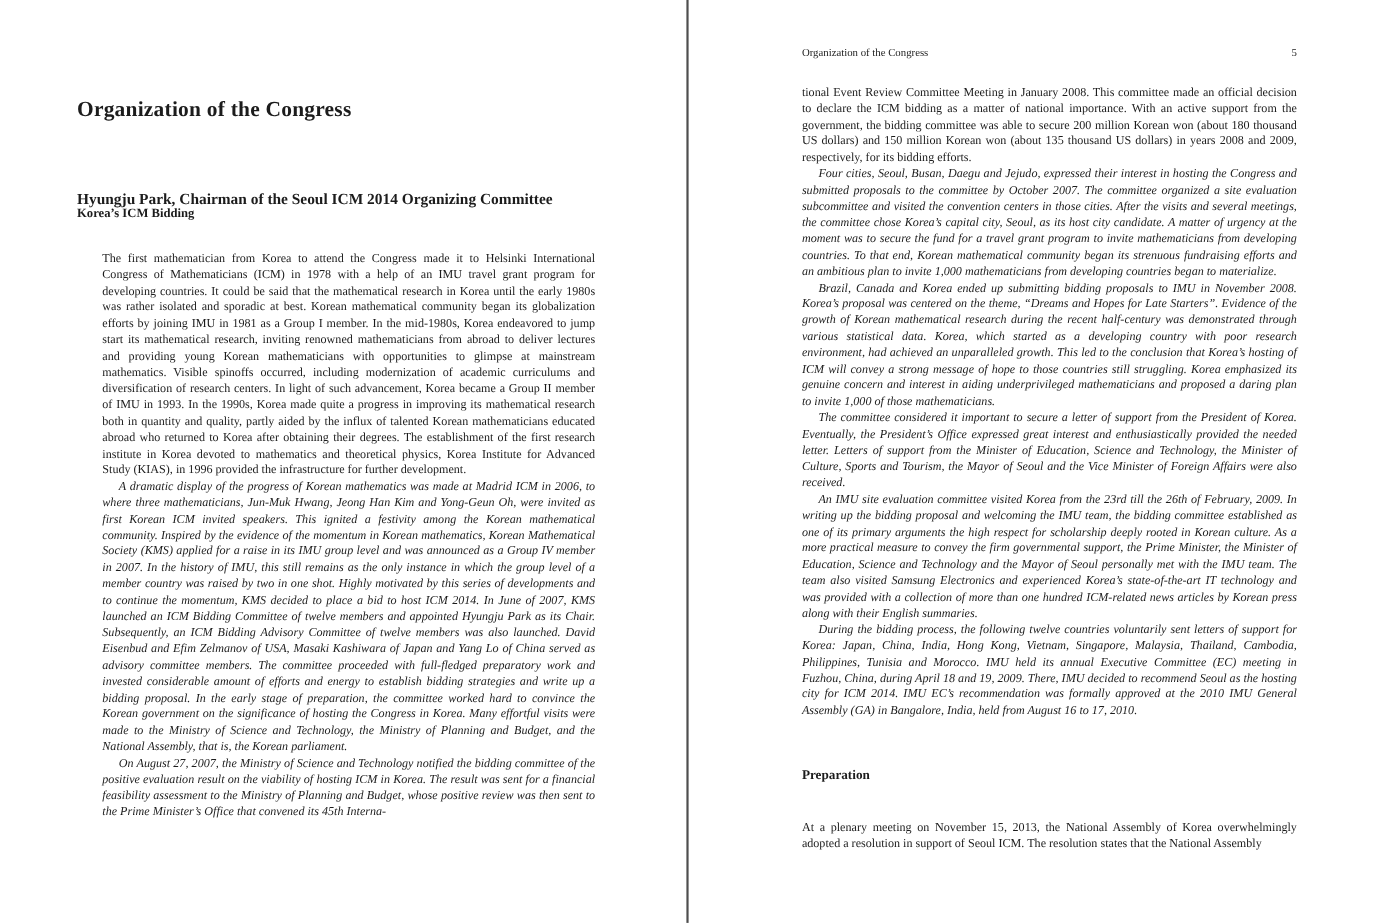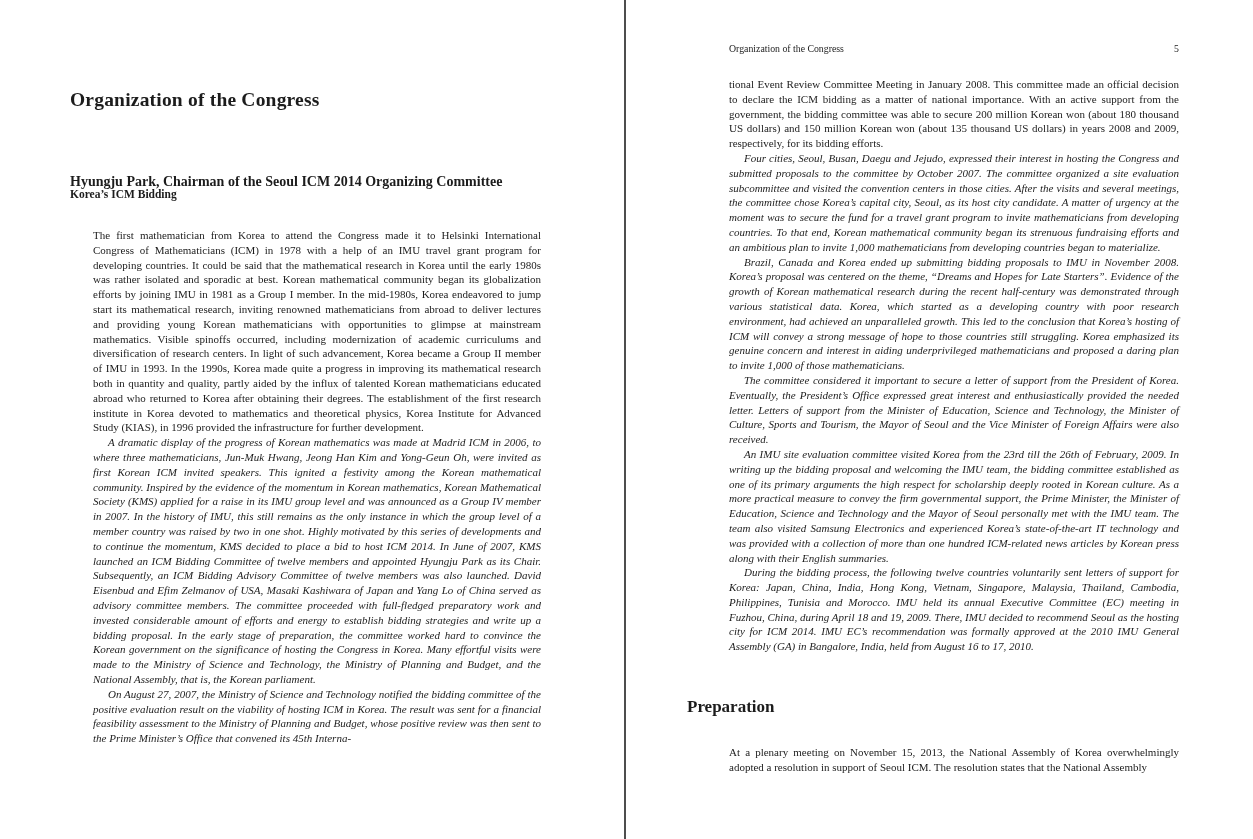--- a/index.html
+++ b/index.html
@@ -13,21 +13,21 @@
 
   
   .chapter-title { left:70px; top:76px; width:480px; font-size:19.5px; font-weight:bold; letter-spacing:0.2px; }
   .author-heading { left:70px; top:174px; width:450px; font-size:14px; font-weight:bold; }
   .left-sec-heading { left:70px; top:188px; width:450px; font-size:11.5px; font-weight:bold; }
   .left-body { left:70px; top:228px; width:448px;margin-left:23px; }
 
   
   .right-header { left:729px; top:43px; width:450px; display:flex; justify-content:space-between; font-size:9.8px; }
   .right-body { left:729px; top:77px; width:450px; }
-  .right-sec-heading { left:687px; top:697px; width:450px; font-size:17px; font-weight:bold; }
+  .right-sec-heading { left:729px; top:697px; width:450px; font-size:12px; font-weight:bold; }
   .right-sec-body { left:729px; top:745px; width:450px; }
 
   .body-text p { margin:0; text-align:justify; font-size:11px; line-height:14.8px; }
   .body-text p.indent { text-indent:15px;font-style:italic; }
 </style>
 </head>
 <body>
 
 <div class="canvas">
 

